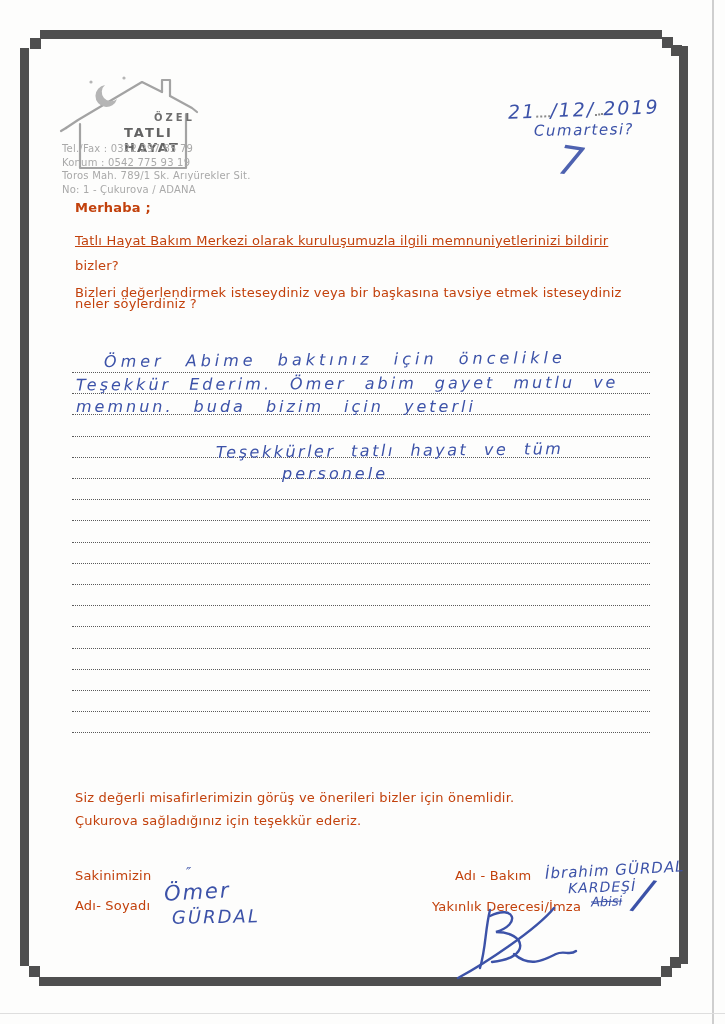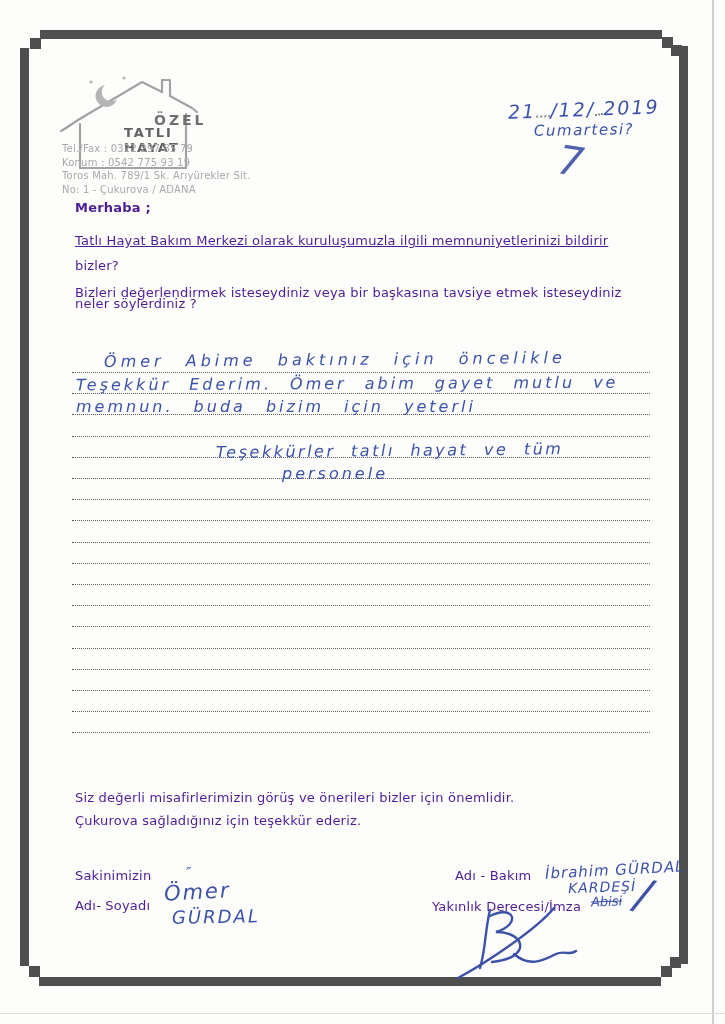--- a/index.html
+++ b/index.html
@@ -9,25 +9,25 @@
     font-family:"DejaVu Sans","Liberation Sans",sans-serif;
   }
   .abs{position:absolute;}
   
   .scan-edge-v{left:712px;top:0;width:2px;height:1024px;background:#cfcfcf;}
   .scan-edge-b{left:0;top:1013px;width:725px;height:1px;background:#dedede;}
   
   .fr{background:#4f4f4f;}
   
   .logo-wrap{left:58px;top:72px;width:150px;height:110px;}
-  .logo-top{left:96px;top:40px;font-size:14px;letter-spacing:3px;color:#6f6f6f;font-weight:bold;}
+  .logo-top{left:96px;top:40px;font-size:10px;letter-spacing:3px;color:#6f6f6f;font-weight:bold;}
   .logo-name{left:66px;top:53px;font-size:13px;letter-spacing:2px;color:#636363;font-weight:bold;}
   .logo-contact{left:62px;top:142px;font-size:10px;line-height:1.35;color:#a9a9a9;letter-spacing:.2px;}
   
-  .print{color:#4c1d95;font-size:13px;letter-spacing:.2px;white-space:nowrap;}
+  .print{color:#c2410c;font-size:13px;letter-spacing:.2px;white-space:nowrap;}
   
   .hw{color:#3c52a8;font-style:italic;white-space:nowrap;
       font-family:"DejaVu Sans","Liberation Sans",sans-serif;}
   .hw-date{left:508px;top:98px;font-size:19px;letter-spacing:2px;transform:rotate(-2deg);}
   .hw-weekday{left:534px;top:121px;font-size:15px;letter-spacing:1.5px;transform:rotate(-1deg);}
   .hw-mark{left:558px;top:138px;font-size:40px;font-weight:300;transform:rotate(8deg);opacity:.9;}
   .dotted-u{display:inline-block;width:14px;border-bottom:2px dotted #8a8a8a;height:12px;}
   .hw-a1{left:104px;top:350px;font-size:16px;letter-spacing:4px;word-spacing:12px;transform:rotate(-.5deg);}
   .hw-a2{left:76px;top:374px;font-size:16px;letter-spacing:3px;word-spacing:10px;transform:rotate(-.3deg);}
   .hw-a3{left:76px;top:397px;font-size:16px;letter-spacing:3px;word-spacing:12px;}

